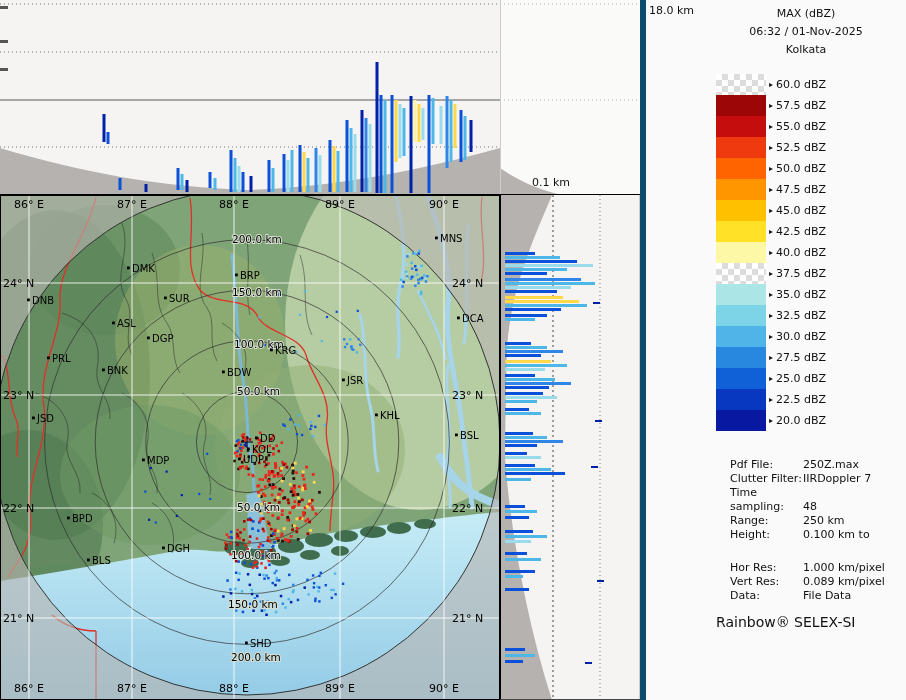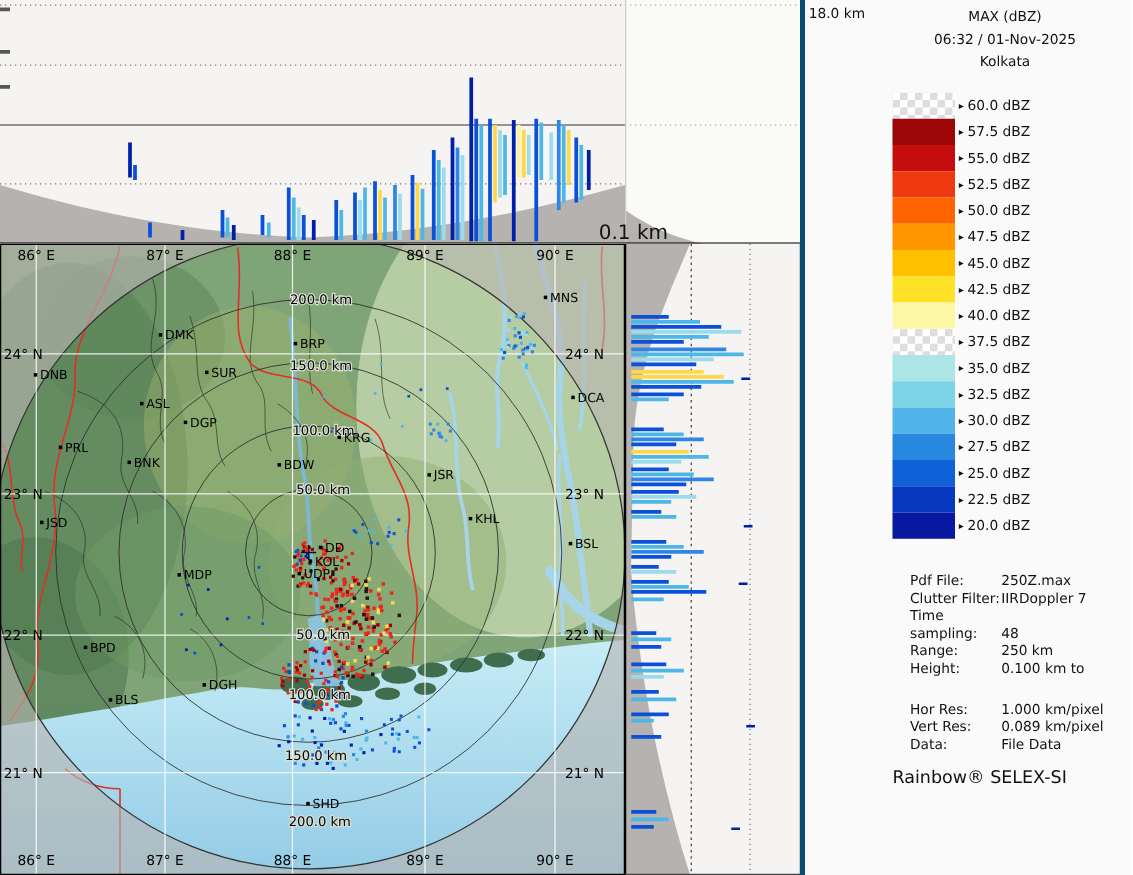--- a/index.html
+++ b/index.html
@@ -4,23 +4,23 @@
 <style>
   *{margin:0;padding:0;box-sizing:border-box}
   html,body{width:906px;height:700px;background:#fff;font-family:"DejaVu Sans","Liberation Sans",sans-serif;color:#111}
   #root{position:relative;width:906px;height:700px;overflow:hidden;background:#fff}
   svg{position:absolute;display:block}
   #top-svg{left:0;top:0}
   #corner-svg{left:500px;top:0}
   #map-svg{left:0;top:195px}
   #right-svg{left:500px;top:195px}
   svg text{font-family:"DejaVu Sans","Liberation Sans",sans-serif}
-  #info-panel{position:absolute;left:640px;top:0;width:266px;height:700px;background:#fbfafa;border-left:4px solid #0c4a6e}
+  #info-panel{position:absolute;left:640px;top:0;width:266px;height:700px;background:#fbfafa;border-left:6px solid #0c4a6e}
   #height-max{position:absolute;top:4px;left:3px;font-size:11px;white-space:nowrap}
-  #height-min{position:absolute;top:176px;left:479px;font-size:16px;white-space:nowrap;z-index:5}
+  #height-min{position:absolute;top:176px;left:532px;font-size:11px;white-space:nowrap;z-index:5}
   #title-block{position:absolute;top:5px;left:55px;width:210px;text-align:center;font-size:11px;line-height:18px}
   #legend{position:absolute;top:74px;left:70px}
   .legend-row{display:flex;align-items:center;height:21px}
   .swatch{width:50px;height:21px;flex:0 0 50px}
   .checker{background-image:
      linear-gradient(45deg,#dcdcdc 25%,transparent 25%,transparent 75%,#dcdcdc 75%),
      linear-gradient(45deg,#dcdcdc 25%,#ffffff 25%,#ffffff 75%,#dcdcdc 75%);
      background-size:12px 12px;background-position:0 0,6px 6px}
   .legend-label{font-size:11px;padding-left:3px;white-space:nowrap;display:flex;align-items:center}
   .arr{font-size:8px;margin-right:3px;line-height:1}

